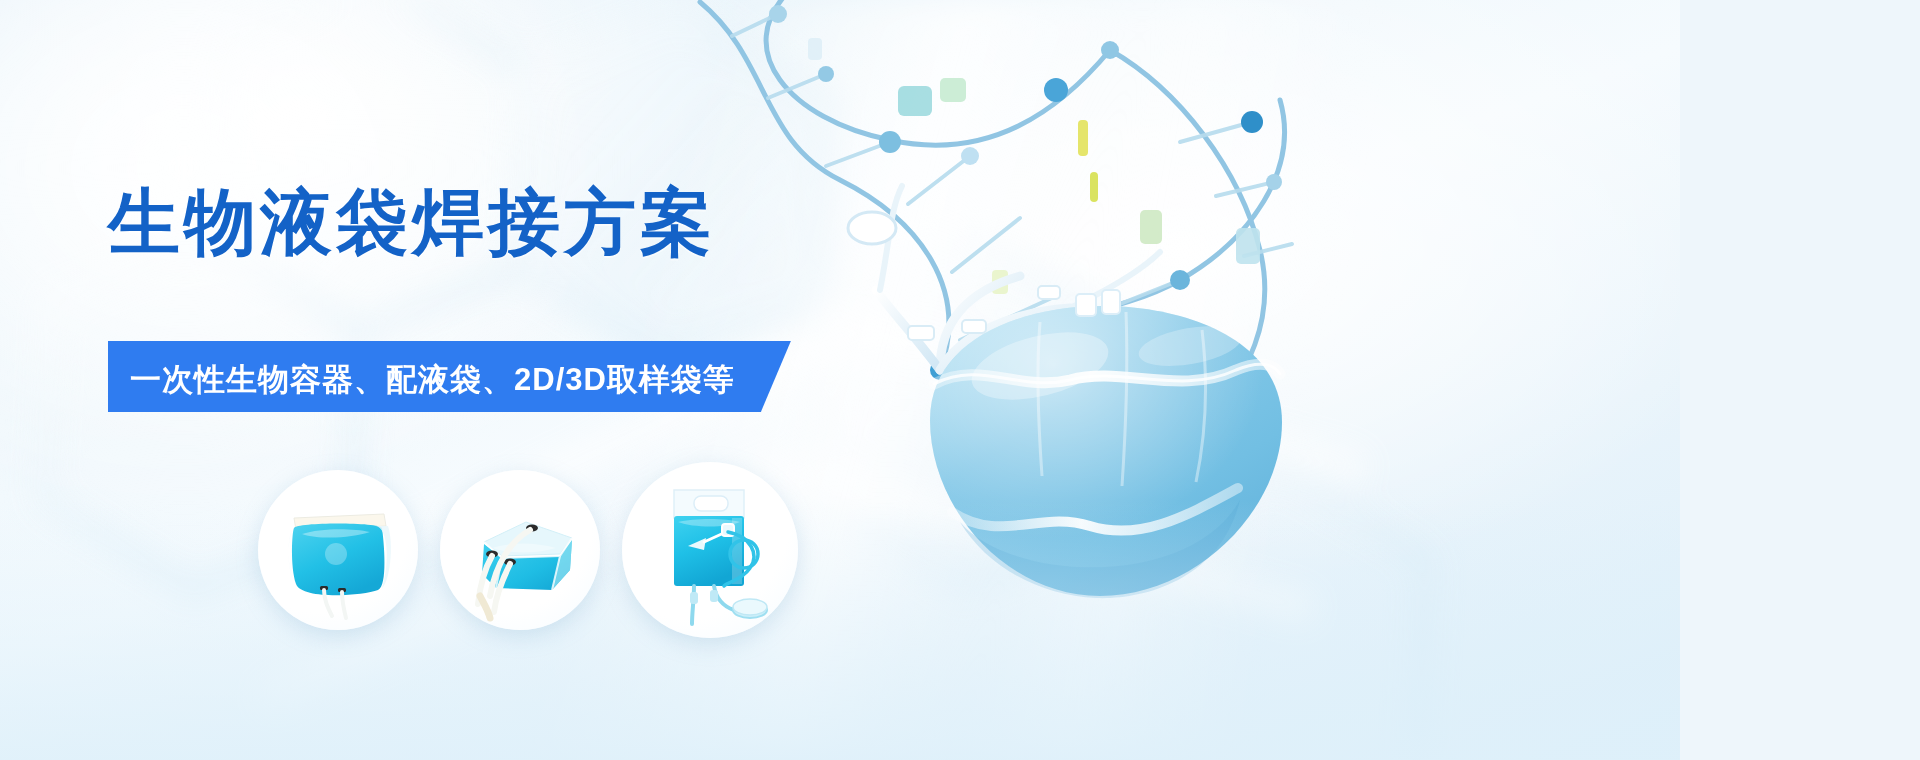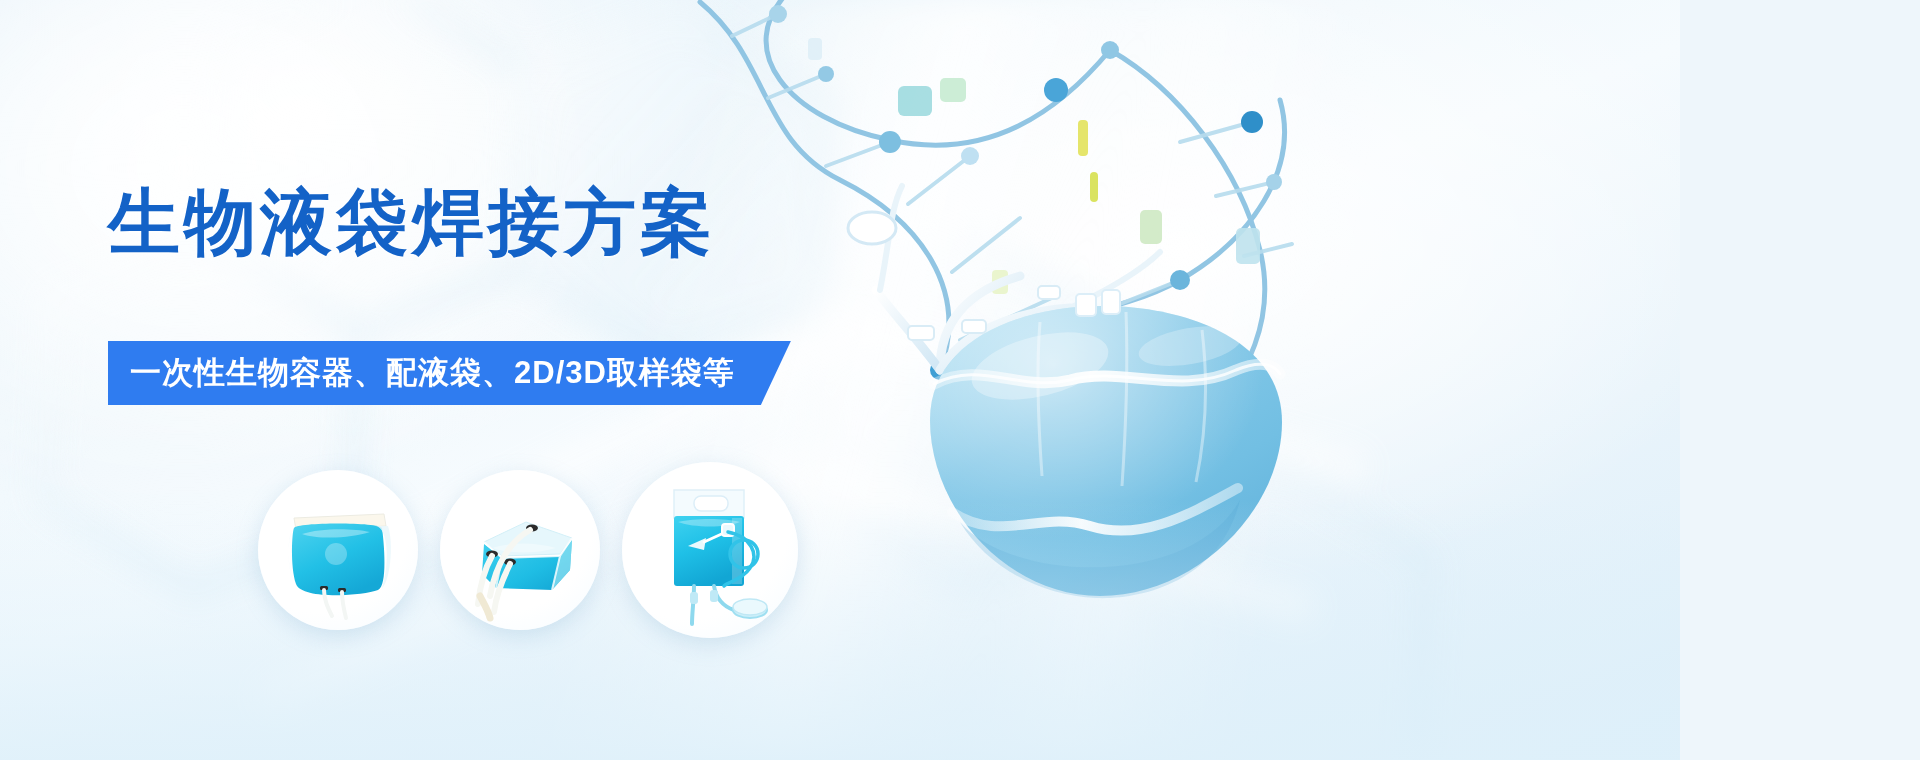--- a/index.html
+++ b/index.html
@@ -46,21 +46,21 @@
     font-size:72px;font-weight:700;letter-spacing:4px;line-height:1;
     color:#1362c7;white-space:nowrap;
     text-shadow:0 2px 0 rgba(255,255,255,.55);
   }
 
   
   .subbar{
     position:absolute;left:108px;top:341px;height:64px;
     background:#2f7cf0;color:#ffffff;
     display:flex;align-items:center;
-    padding:0 56px 0 22px;
+    padding:7px 56px 0 22px;
     clip-path:polygon(0 0, 100% 0, calc(100% - 30px) 100%, 0 100%);
     box-shadow:0 3px 12px rgba(47,124,240,.25);
   }
   .subbar .subtitle{font-size:31px;font-weight:700;letter-spacing:1px;white-space:nowrap;}
 
   
   .circles{position:absolute;left:258px;top:470px;width:700px;height:170px;}
   .pcircle{position:absolute;border-radius:50%;background:
       radial-gradient(circle at 38% 32%, #ffffff 0%, #ffffff 62%, #f5fbff 100%);
     box-shadow:0 6px 22px rgba(130,175,210,.28);

